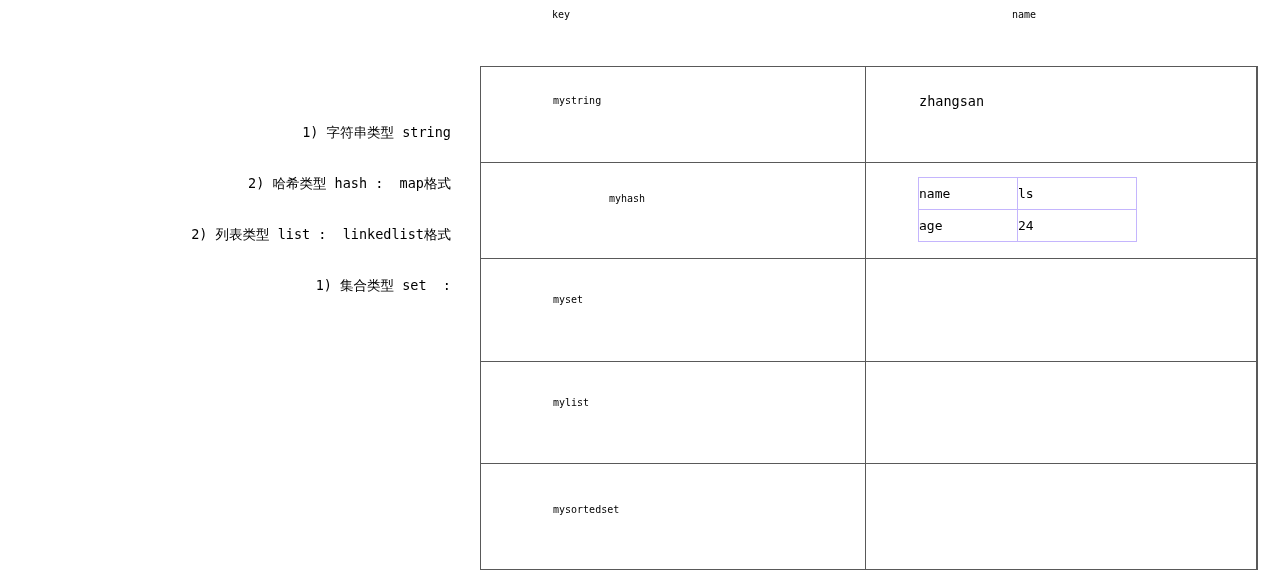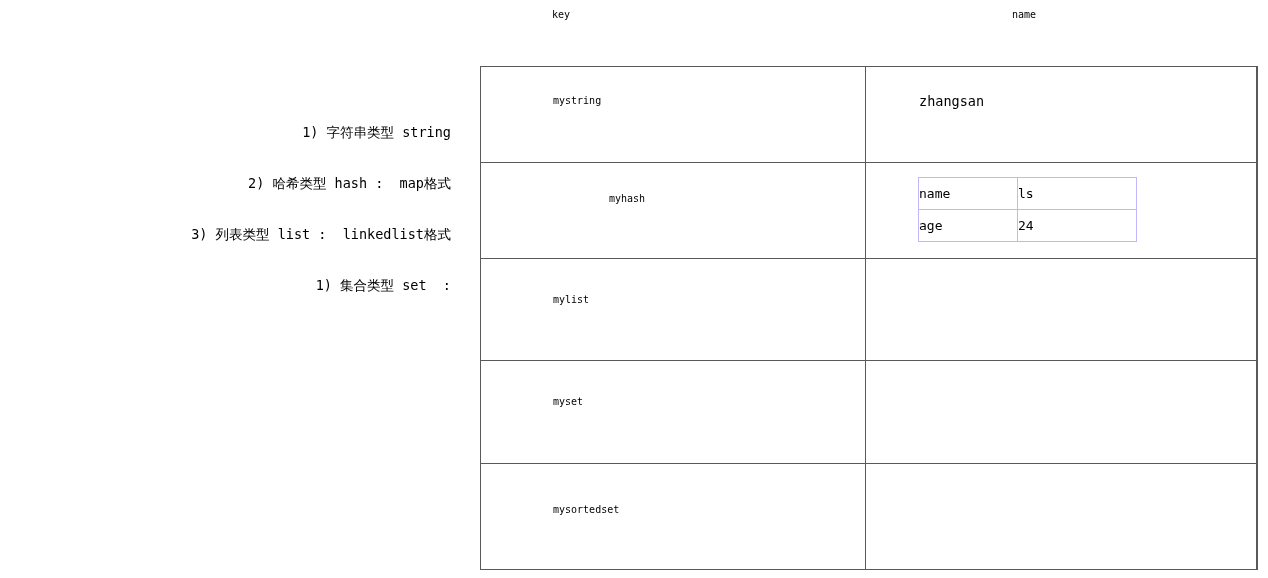--- a/index.html
+++ b/index.html
@@ -111,21 +111,21 @@
   }
   .hash-k { width: 99px; height: 32px; padding-left: 25px; box-sizing: border-box; }
   .hash-v { width: 119px; height: 32px; padding-left: 18px; box-sizing: border-box; }
 </style>
 </head>
 <body>
 
 <div id="notes">
   <div class="note-line">1) 字符串类型 string</div>
   <div class="note-line">2) 哈希类型 hash :  map格式</div>
-  <div class="note-line">3) 列表类型 list :  linkedlist格式</div>
+  <div class="note-line">2) 列表类型 list :  linkedlist格式</div>
   <div class="note-line">1) 集合类型 set  :</div>
 </div>
 
 <div class="col-header" id="hdr-key">key</div>
 <div class="col-header" id="hdr-value">name</div>
 
 <div id="main-table">
 
   <div class="trow trow-1">
     <div class="key-cell">
@@ -149,32 +149,32 @@
         </tr>
         <tr>
           <td class="hash-k">age</td>
           <td class="hash-v">24</td>
         </tr>
       </tbody>
         </table>
     </div>
   </div>
 
-  <div class="trow trow-3">
+  <div class="trow trow-4">
     <div class="key-cell">
-      <span class="key-label" style="left:72px; top:33px;">mylist</span>
+      <span class="key-label" style="left:72px; top:33px;">myset</span>
     </div>
     <div class="val-cell">
       
     </div>
   </div>
 
-  <div class="trow trow-4">
+  <div class="trow trow-3">
     <div class="key-cell">
-      <span class="key-label" style="left:72px; top:33px;">myset</span>
+      <span class="key-label" style="left:72px; top:33px;">mylist</span>
     </div>
     <div class="val-cell">
       
     </div>
   </div>
 
   <div class="trow trow-5">
     <div class="key-cell">
       <span class="key-label" style="left:72px; top:38px;">mysortedset</span>
     </div>

